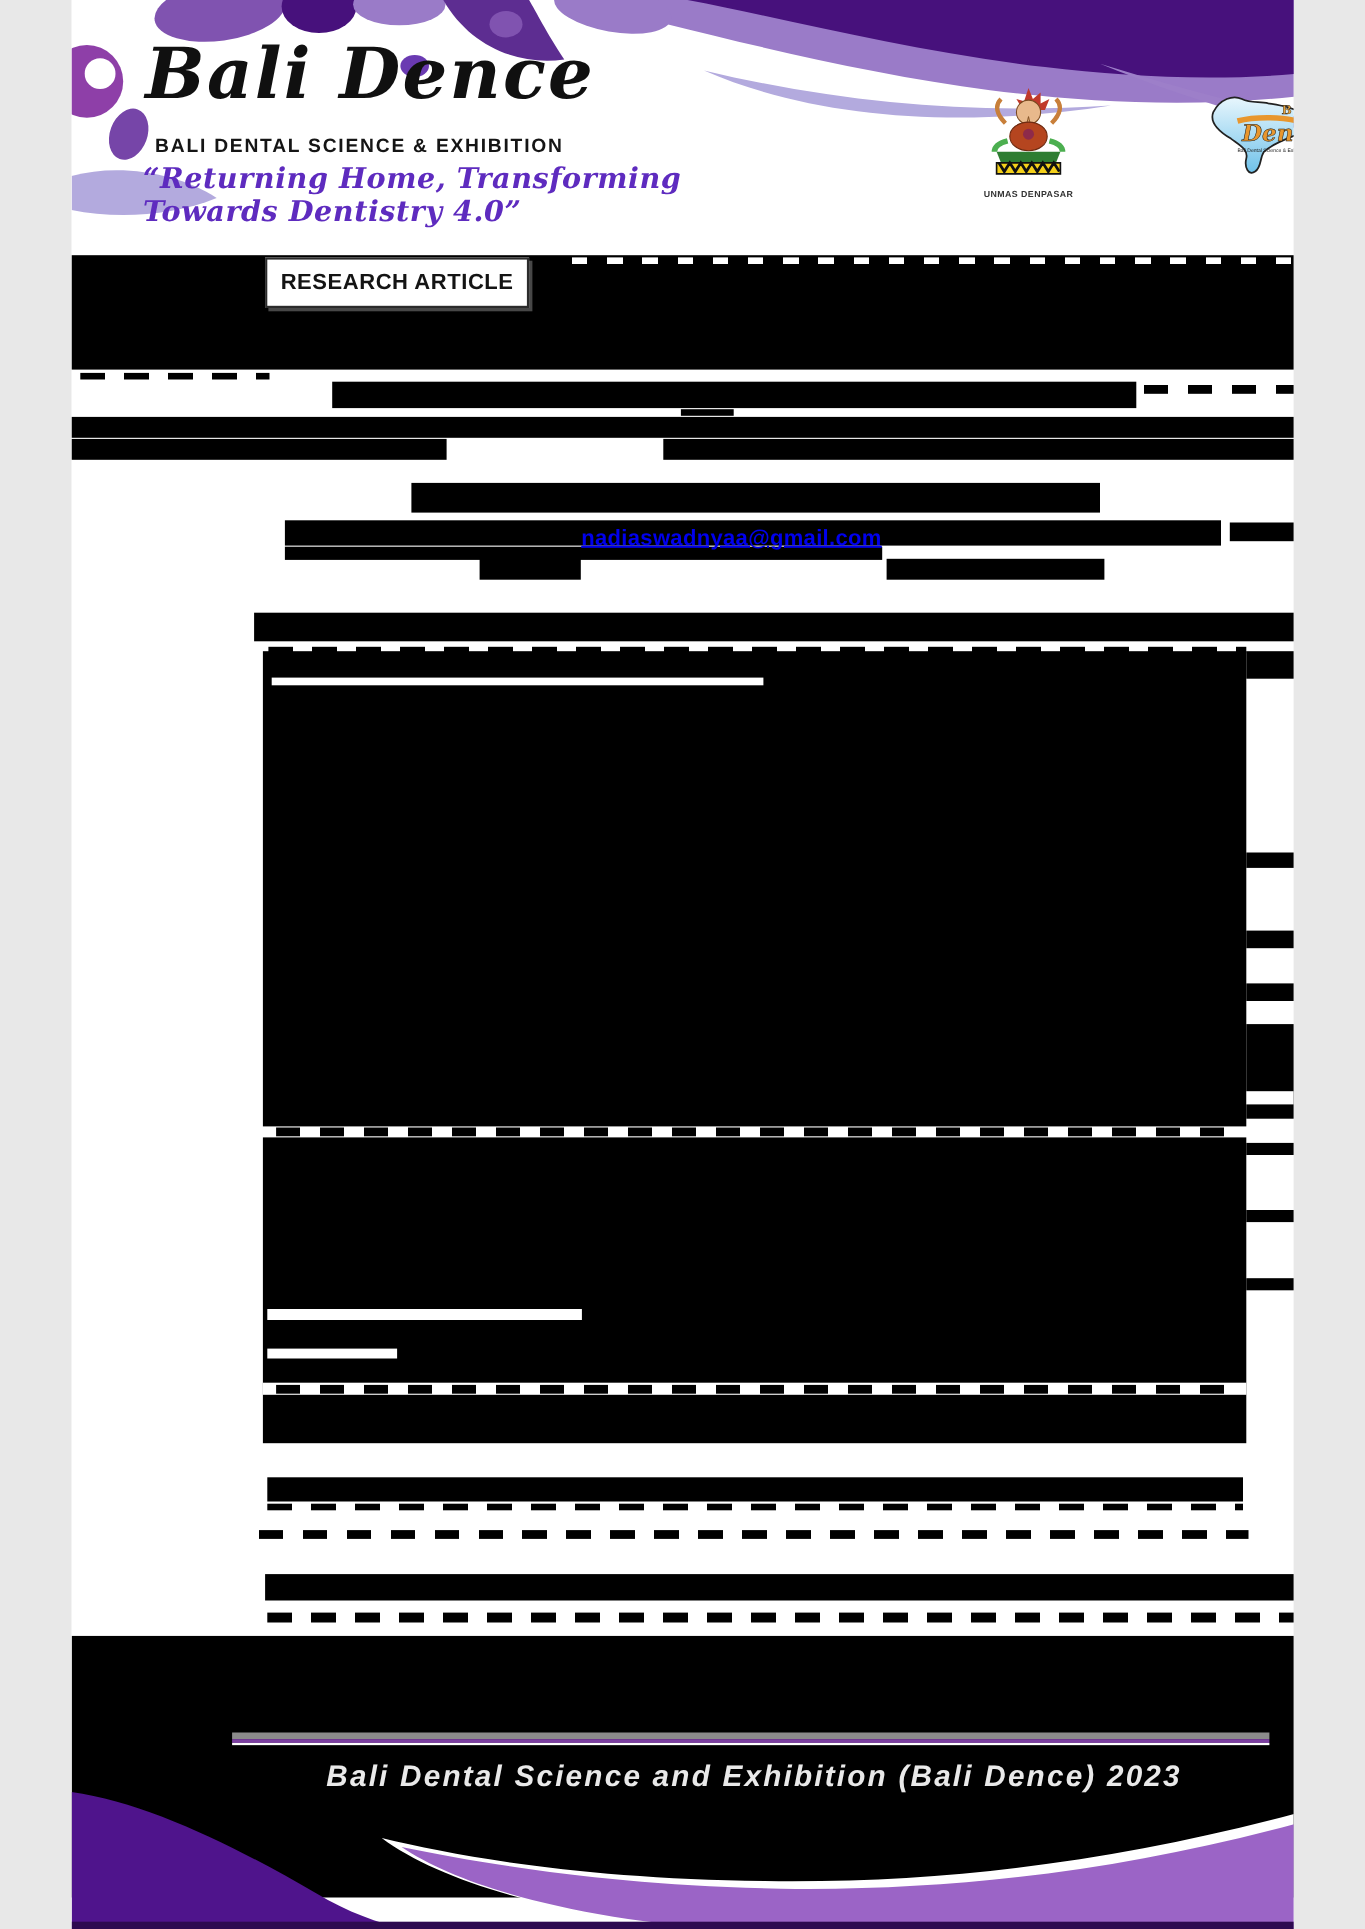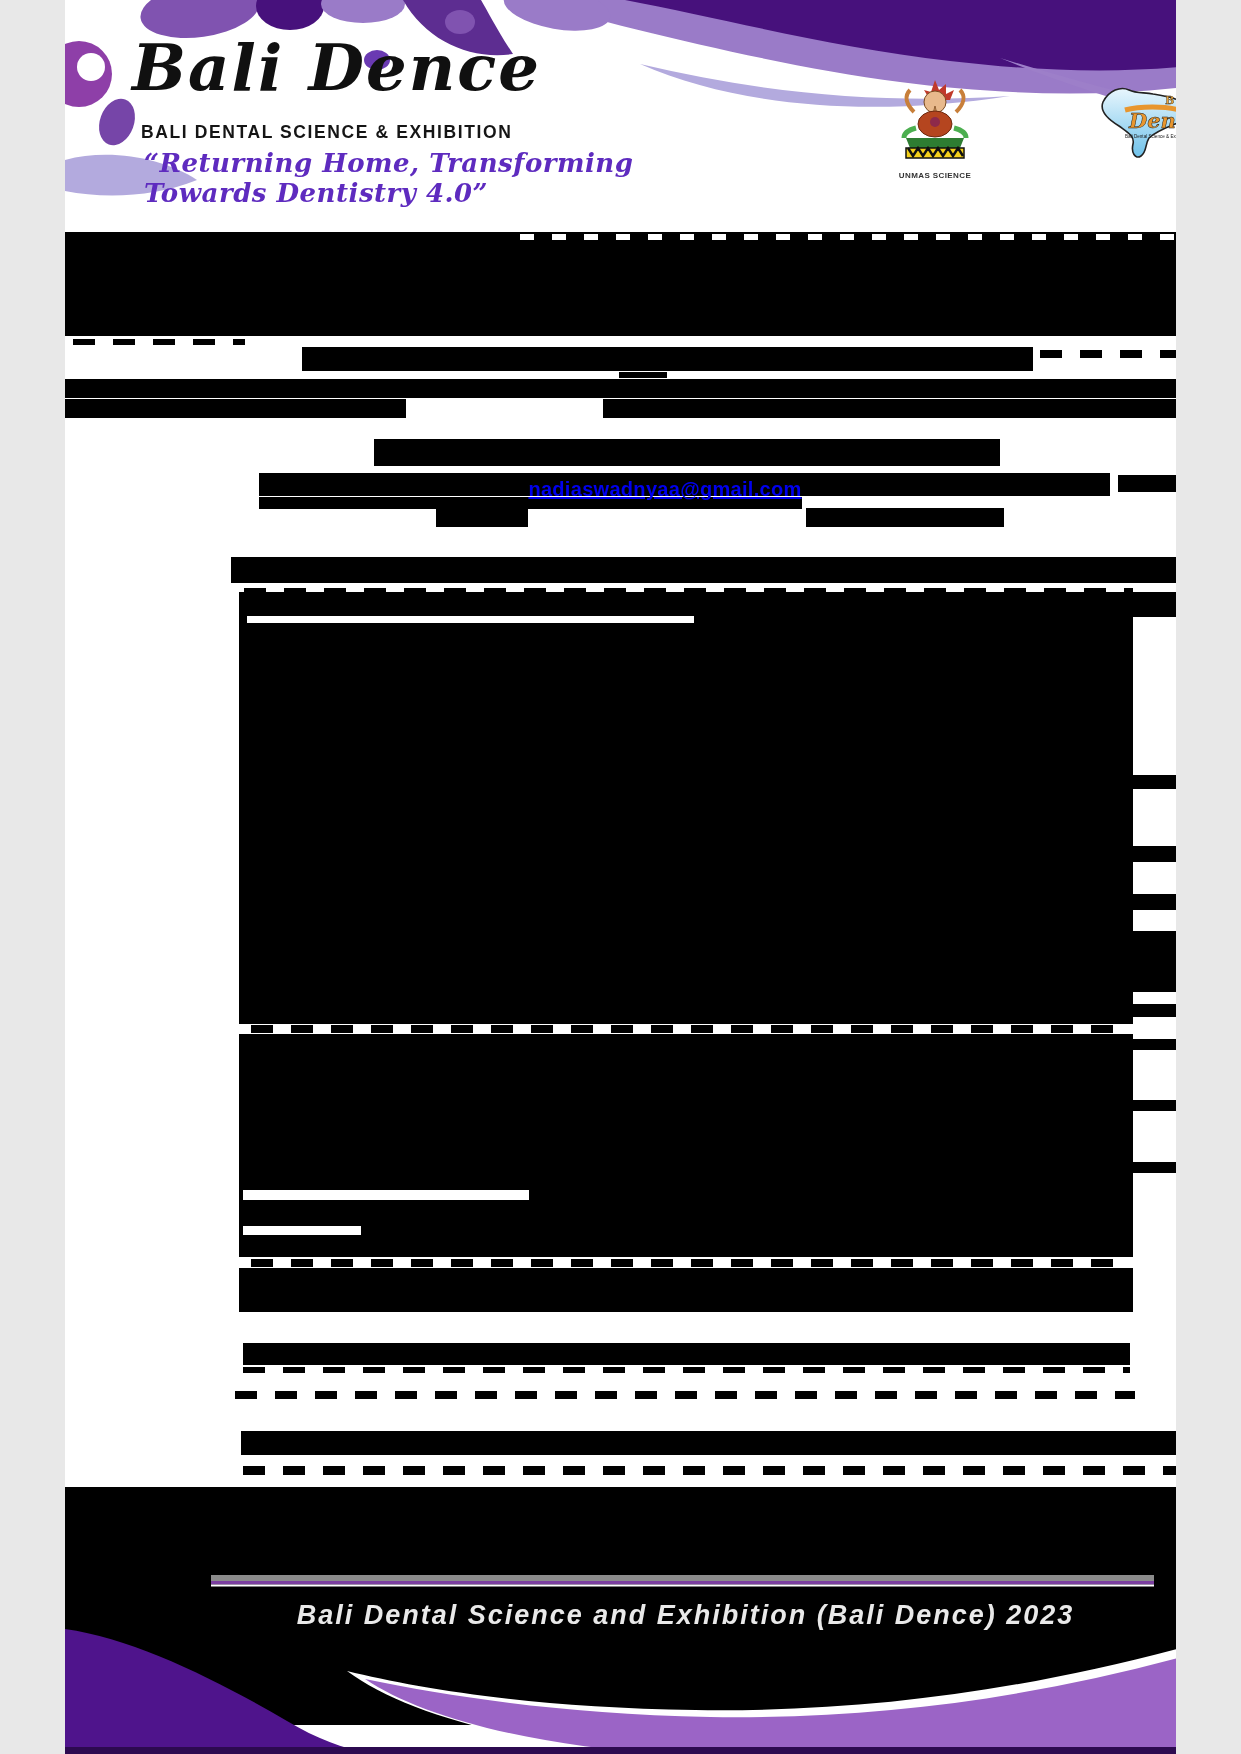--- a/index.html
+++ b/index.html
@@ -13,21 +13,21 @@
   .brand{
     position:absolute;left:67px;top:34px;width:420px;
     font-family:"DejaVu Serif",serif;font-style:italic;font-weight:bold;
     font-size:64px;color:#101010;letter-spacing:2px;line-height:1.05;
   }
   .brand-sub{
     position:absolute;left:76px;top:122px;
     font-size:17.5px;font-weight:bold;color:#151515;letter-spacing:1.6px;
   }
   .brand-tagline{
-    position:absolute;left:79px;top:148px;width:620px;
+    position:absolute;left:65px;top:148px;width:620px;
     font-family:"DejaVu Serif",serif;font-style:italic;font-weight:bold;
     font-size:26px;color:#5e2bbf;letter-spacing:0.5px;
   }
   .logo{position:absolute;text-align:center;}
   .logo-label{
     display:block;font-size:8px;font-weight:bold;color:#333;
     letter-spacing:0.4px;margin-top:1px;white-space:nowrap;
   }
   .logo-label.blue{color:#1a1aa6;}
   
@@ -93,21 +93,21 @@
       <circle cx="41" cy="24" r="11" fill="#e8b98c" stroke="#7a4a21" stroke-width="1"></circle>
       <path d="M41,28 C39,36 37,42 41,46 C45,42 43,36 41,28" fill="#d9a066" stroke="#7a4a21" stroke-width="0.8"></path>
       <path d="M20,34 C12,26 10,18 16,12 M62,34 C70,26 72,18 66,12" stroke="#c87f3a" stroke-width="4" fill="none"></path>
       <ellipse cx="41" cy="46" rx="17" ry="13" fill="#b5451f" stroke="#6e2a10" stroke-width="1"></ellipse>
       <circle cx="41" cy="44" r="5" fill="#8e2a4a"></circle>
       <path d="M22,50 C14,52 10,56 10,60 M60,50 C68,52 72,56 72,60" stroke="#4caf50" stroke-width="5" fill="none"></path>
       <polygon points="12,60 70,60 66,70 16,70" fill="#2e7d32"></polygon>
       <path d="M12,70 L70,70 L70,80 L12,80 Z" fill="#f4d01a" stroke="#111" stroke-width="1.5"></path>
       <path d="M14,70 l5,8 l5,-8 l5,8 l5,-8 l5,8 l5,-8 l5,8 l5,-8 l5,8 l5,-8 l5,8" stroke="#111" stroke-width="2.5" fill="none"></path>
     </svg>
-    <span class="logo-label">UNMAS SCIENCE</span>
+    <span class="logo-label">UNMAS DENPASAR</span>
   </div>
 
 
   <div class="logo" style="left:1030px;top:76px;width:100px;">
     <svg width="100" height="92" viewBox="0 0 100 92">
       <defs>
         <linearGradient id="sea" x1="0" y1="0" x2="0" y2="1">
           <stop offset="0" stop-color="#e8f6fd"></stop>
             <stop offset="1" stop-color="#6fc2ea"></stop>
         </linearGradient>
@@ -115,20 +115,21 @@
       <path d="M8,26 C14,14 26,10 34,14 C42,18 50,16 58,18 C70,20 84,22 92,30 C96,36 90,44 80,48 C70,52 60,56 54,62 C50,68 52,76 46,80 C40,84 36,76 38,68 C40,60 32,56 24,50 C14,44 4,36 8,26 Z" fill="url(#sea)" stroke="#222" stroke-width="1.6"></path>
       <path d="M30,34 C45,30 70,30 84,34" stroke="#e8962e" stroke-width="5" fill="none"></path>
       <text x="70" y="28" font-family="DejaVu Serif, serif" font-weight="bold" font-size="11" fill="#e6a23c" stroke="#111" stroke-width="0.35" letter-spacing="2">Bali</text>
       <text x="34" y="52" font-family="DejaVu Serif, serif" font-style="italic" font-weight="bold" font-size="21" fill="#e8962e" stroke="#111" stroke-width="0.45">Dence</text>
       <text x="30" y="62" font-size="4.6" fill="#1a1a1a">Bali Dental Science &amp; Exhibition</text>
     </svg>
   </div>
 
   <div class="rd" style="left:0;top:232px;width:1241px;height:104px;"></div>
   <div class="dashw" style="left:455px;top:234px;width:750px;height:6px;"></div>
+  <div class="badge">RESEARCH ARTICLE</div>
 
   <div class="dashb" style="left:8px;top:339px;width:172px;height:6px;"></div>
   <div class="rd" style="left:237px;top:347px;width:731px;height:24px;"></div>
   <div class="dashb" style="left:975px;top:350px;width:262px;height:8px;"></div>
   <div class="rd" style="left:554px;top:372px;width:48px;height:6px;"></div>
   <div class="rd" style="left:0;top:379px;width:1241px;height:19px;"></div>
   <div class="rd" style="left:0;top:399px;width:341px;height:19px;"></div>
   <div class="rd" style="left:538px;top:399px;width:702px;height:19px;"></div>
 
   <div class="rd" style="left:309px;top:439px;width:626px;height:27px;"></div>

